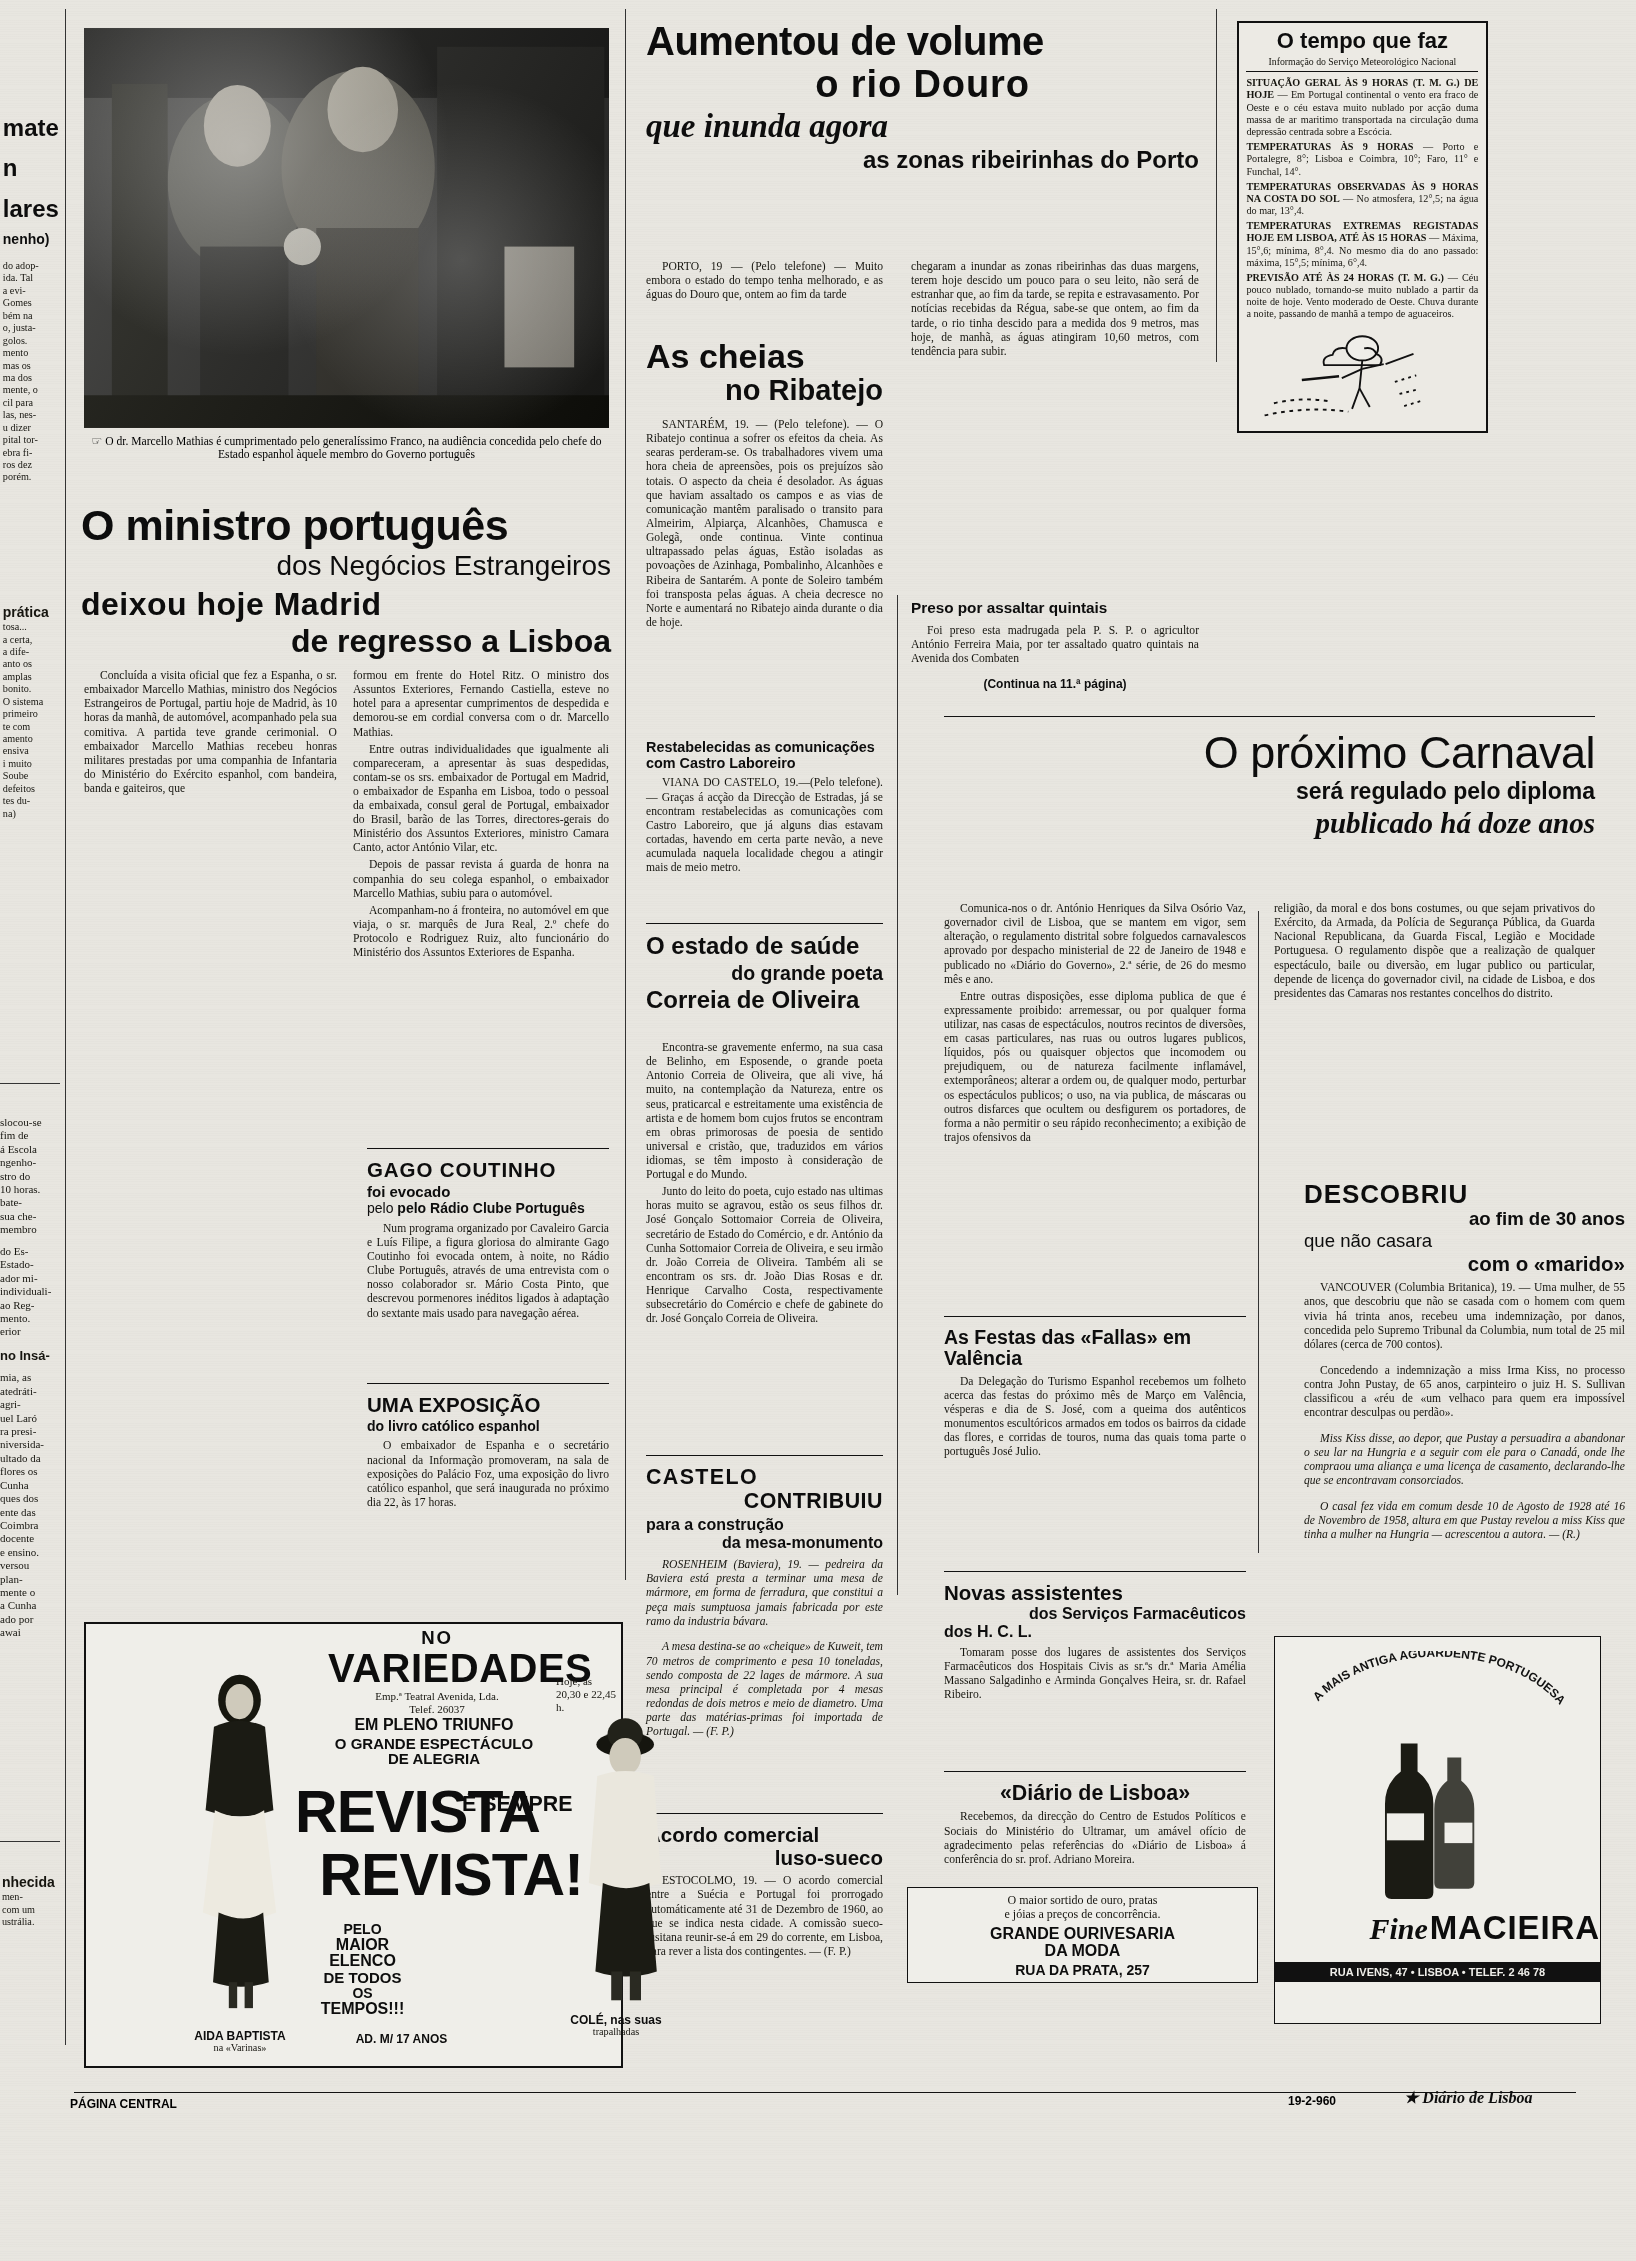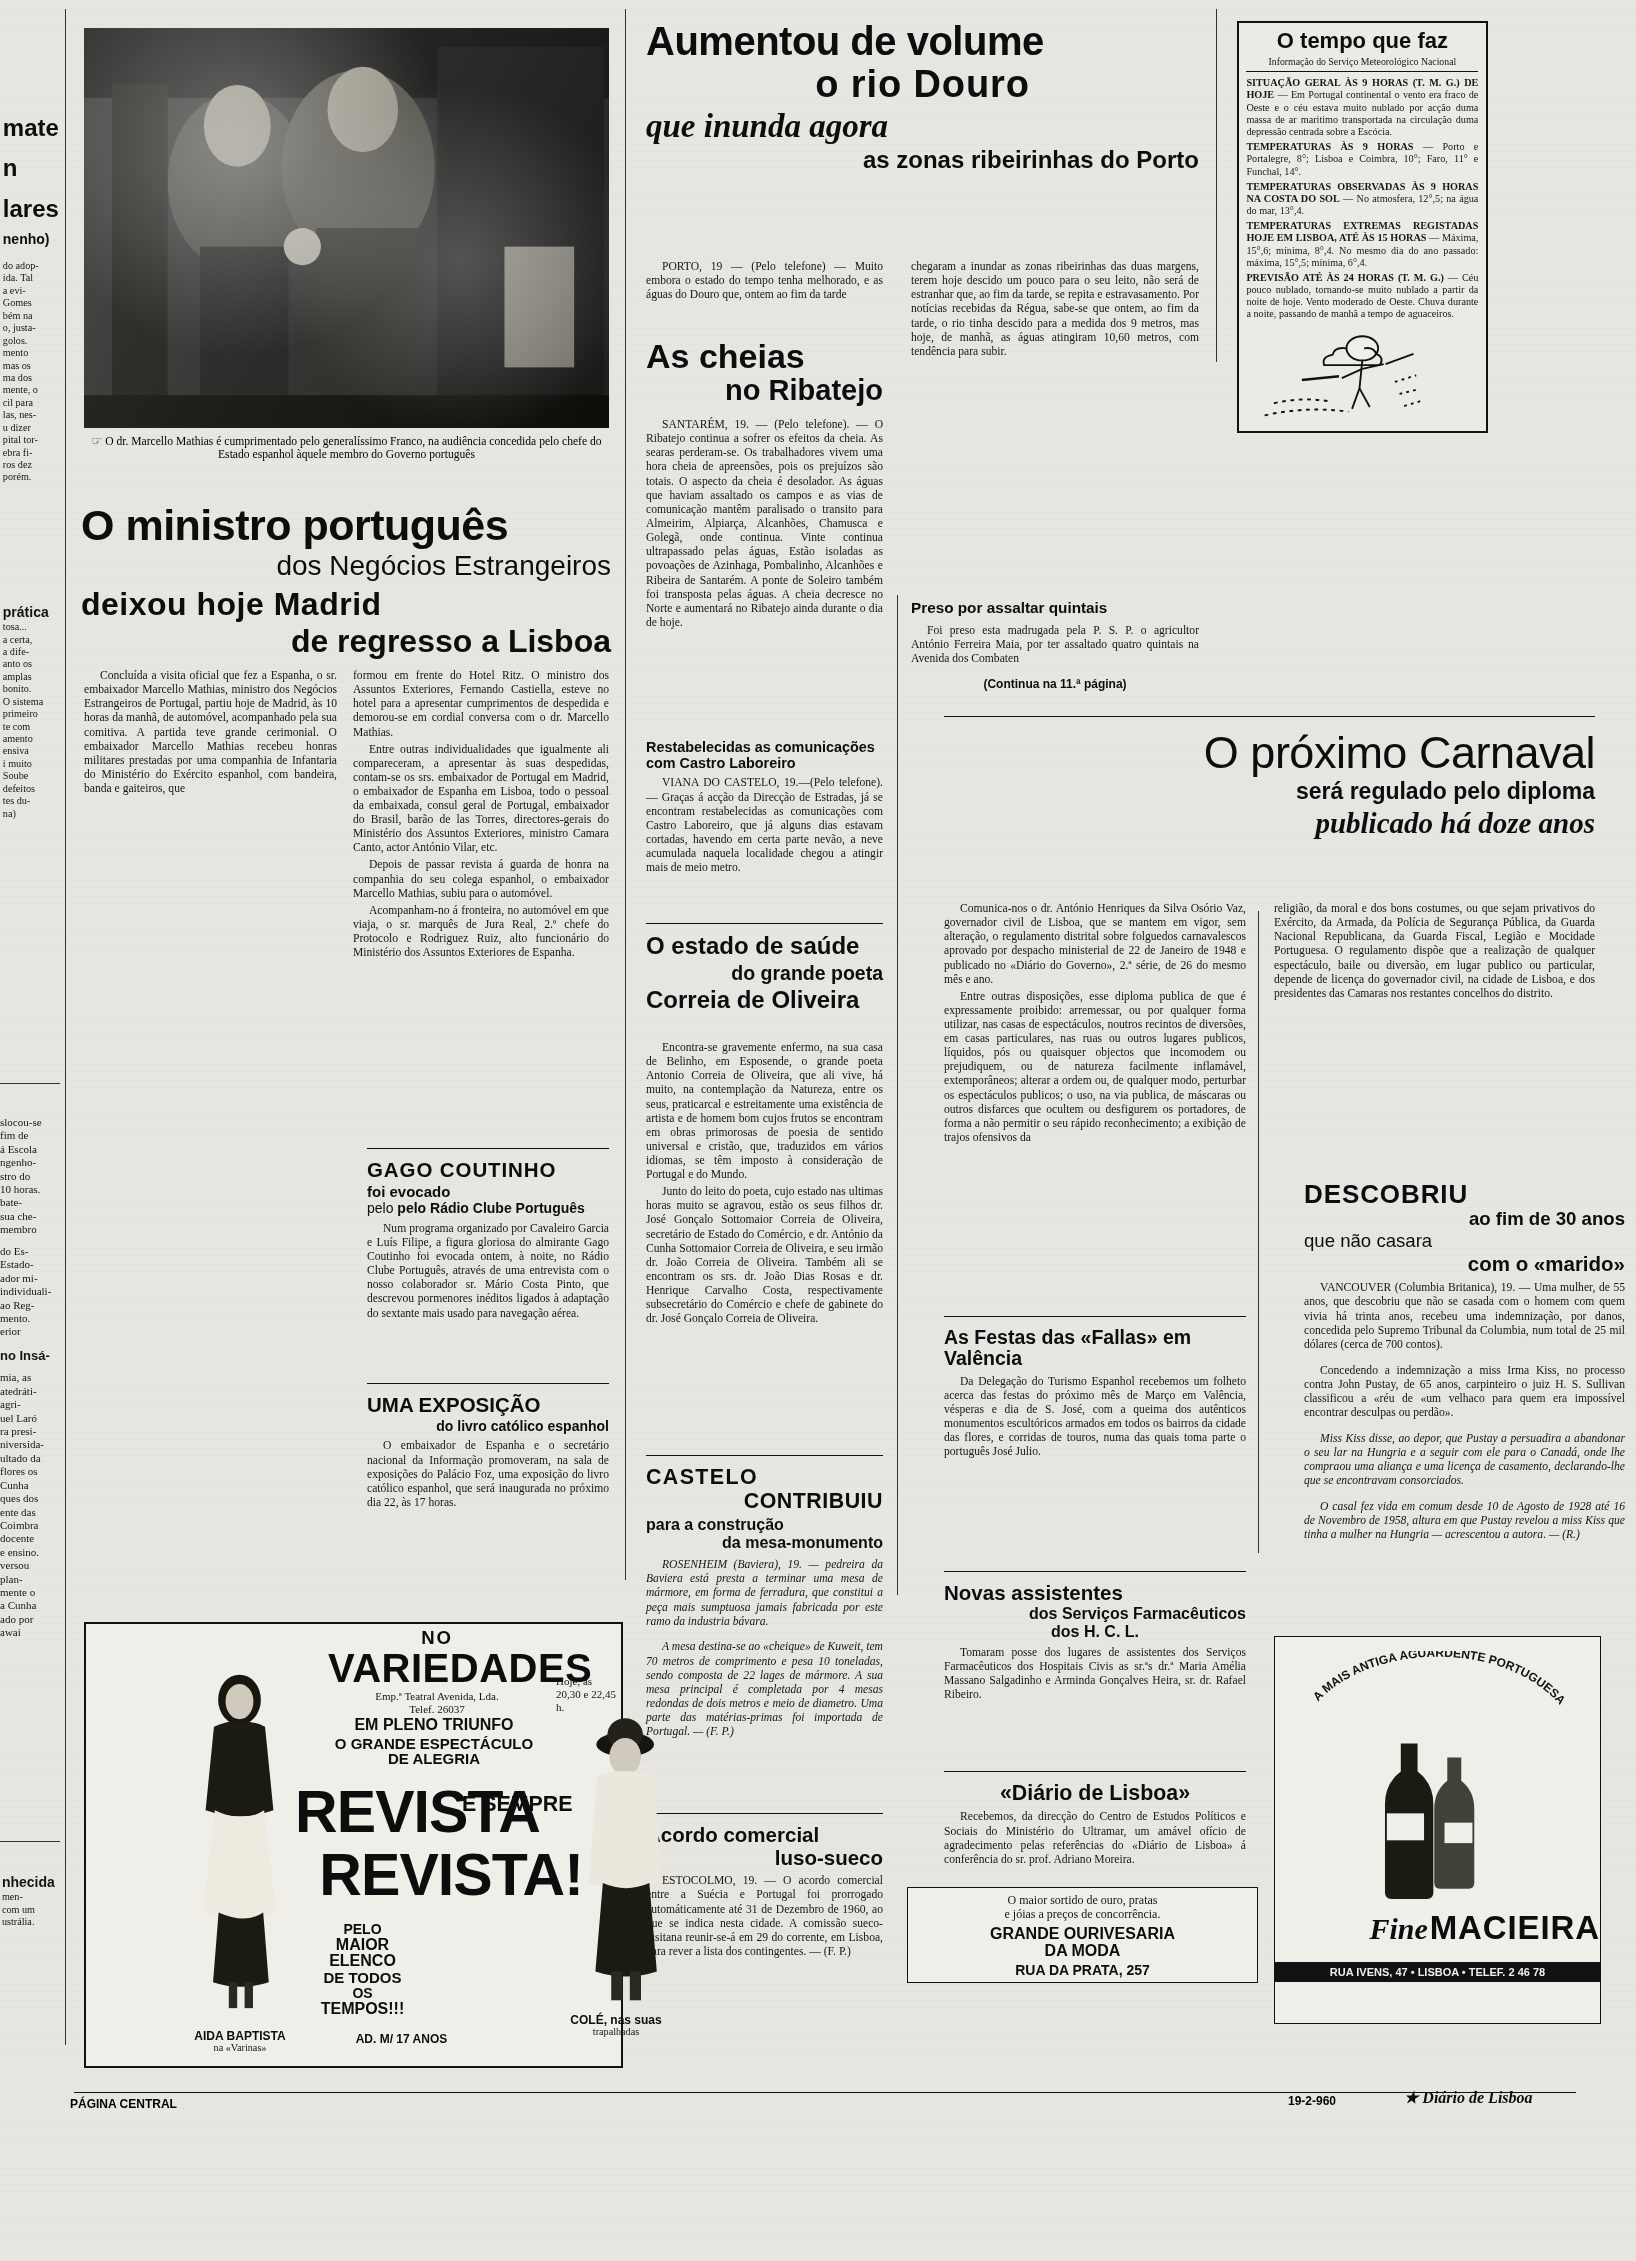--- a/index.html
+++ b/index.html
@@ -202,21 +202,21 @@
   <div class="col" style="left:367px;top:1160px;width:242px;">
     <div class="hdl" style="font-size:20.5px;letter-spacing:0.9px;">GAGO COUTINHO</div>
     <div class="hdl" style="font-size:15px;margin-top:2.8px;">foi evocado</div>
     <div class="hdl" style="font-size:14px;margin-top:1.9px;"><span style="font-weight:normal;">pelo </span><span>pelo Rádio Clube Português</span></div>
     <p class="body just" style="margin-top:6.5px;text-indent:16px;">Num programa organizado por Cavaleiro Garcia e Luís Filipe, a figura gloriosa do almirante Gago Coutinho foi evocada ontem, à noite, no Rádio Clube Português, através de uma entrevista com o nosso colaborador sr. Mário Costa Pinto, que descrevou pormenores inéditos ligados à adaptação do sextante mais usado para navegação aérea.</p>
   </div>
 
   <div class="hline" style="left:367px;top:1383px;width:242px;border-top:1.4px solid #111;"></div>
   <div class="col" style="left:367px;top:1395px;width:242px;">
     <div class="hdl" style="font-size:20.5px;">UMA EXPOSIÇÃO</div>
-    <div class="hdl" style="font-size:14px;margin-top:2.8px;text-align:right;">do livro católico espanhol</div>
+    <div class="hdl" style="font-size:14px;margin-top:2.8px;text-align:left;">do livro católico espanhol</div>
     <p class="body just" style="margin-top:6.5px;text-indent:16px;">O embaixador de Espanha e o secretário nacional da Informação promoveram, na sala de exposições do Palácio Foz, uma exposição do livro católico espanhol, que será inaugurada no próximo dia 22, às 17 horas.</p>
   </div>
 
   <div class="vline" style="left:625px;top:9.3px;height:1571px;"></div>
 
   <div class="col" style="left:646px;top:21px;width:553px;">
     <div class="hdl" style="font-size:40px;letter-spacing:-0.5px;">Aumentou de volume</div>
     <div class="hdl" style="font-size:38px;text-align:center;margin-top:3.7px;letter-spacing:0.9px;">o rio Douro</div>
     <div class="serifhdl" style="font-size:33px;margin-top:5.6px;">que inunda agora</div>
     <div class="hdl" style="font-size:24px;text-align:right;margin-top:4.6px;">as zonas ribeirinhas do Porto</div>
@@ -339,21 +339,21 @@
   <div class="hline" style="left:944px;top:1316px;width:302px;border-top:1.4px solid #111;"></div>
   <div class="col" style="left:944px;top:1327px;width:302px;">
     <div class="hdl" style="font-size:19.5px;line-height:1.08;">As Festas das «Fallas» em Valência</div>
     <p class="body just" style="margin-top:5.6px;text-indent:16px;">Da Delegação do Turismo Espanhol recebemos um folheto acerca das festas do próximo mês de Março em Valência, vésperas e dia de S. José, com a queima dos autênticos monumentos escultóricos armados em todos os bairros da cidade das flores, e corridas de touros, numa das quais toma parte o português José Julio.</p>
   </div>
 
   <div class="hline" style="left:944px;top:1571px;width:302px;border-top:1.4px solid #111;"></div>
   <div class="col" style="left:944px;top:1583px;width:302px;">
     <div class="hdl" style="font-size:20.5px;">Novas assistentes</div>
     <div class="hdl" style="font-size:16px;text-align:right;margin-top:1.9px;">dos Serviços Farmacêuticos</div>
-    <div class="hdl" style="font-size:16px;text-align:center;margin-top:1.9px;">dos H. C. L.</div>
+    <div class="hdl" style="font-size:16px;text-align:left;margin-top:1.9px;">dos H. C. L.</div>
     <p class="body just" style="margin-top:5.6px;text-indent:16px;">Tomaram posse dos lugares de assistentes dos Serviços Farmacêuticos dos Hospitais Civis as sr.ªs dr.ª Maria Amélia Massano Salgadinho e Arminda Gonçalves Heira, sr. dr. Rafael Ribeiro.</p>
   </div>
 
   <div class="hline" style="left:944px;top:1771px;width:302px;border-top:1.4px solid #111;"></div>
   <div class="col" style="left:944px;top:1783px;width:302px;">
     <div class="hdl" style="font-size:21.4px;text-align:center;">«Diário de Lisboa»</div>
     <p class="body just" style="margin-top:5.6px;text-indent:16px;">Recebemos, da direcção do Centro de Estudos Políticos e Sociais do Ministério do Ultramar, um amável ofício de agradecimento pelas referências do «Diário de Lisboa» á conferência do sr. prof. Adriano Moreira.</p>
   </div>
 
   <div class="vline" style="left:1258px;top:911px;height:642px;"></div>

